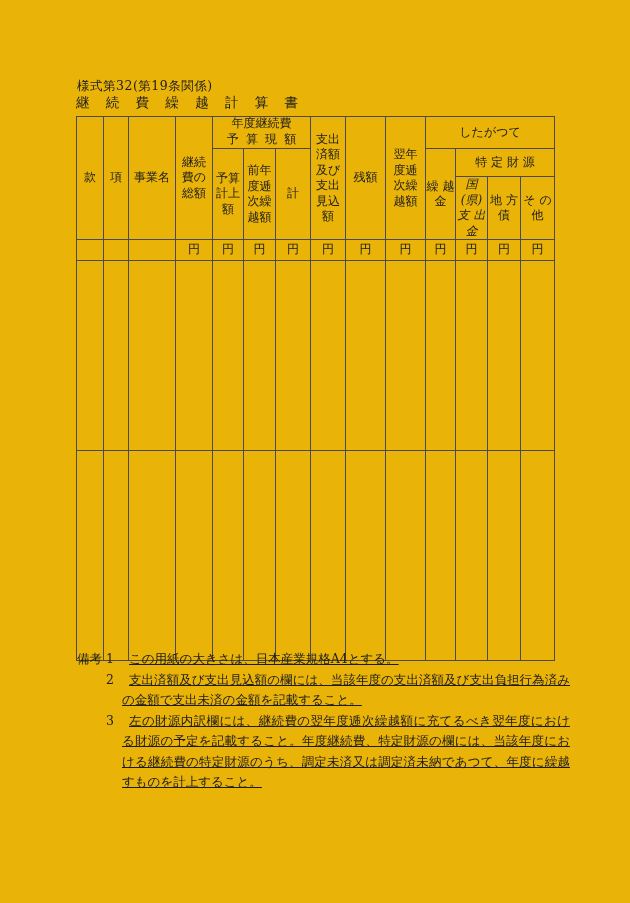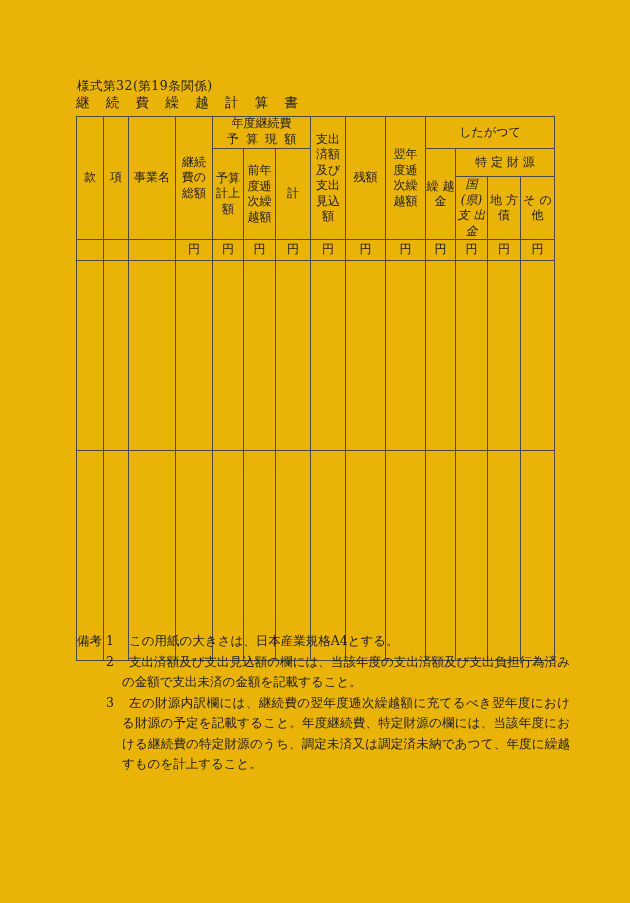--- a/index.html
+++ b/index.html
@@ -43,29 +43,29 @@
   tr.rb1 { height: 190px; }  
   tr.rb2 { height: 210px; }  
 
   td.al    { text-align: left; padding-left: 4px; }
   td.tight { line-height: 13px; font-size: 11.8px; font-family: Liberation Mono, monospace; }
   td.six   { line-height: 15px; }
   td.small { font-size: 10px; line-height: 12.5px; padding-left: 2px; font-style: italic; }
   td.unit  { text-align: right; padding-right: 3px; font-size: 11.5px; vertical-align: middle; }
 
   .notes {
-    position: absolute; left: 77px; top: 631px;
+    position: absolute; left: 77px; top: 649px;
     display: flex;
     font-size: 12.5px; line-height: 20.5px;
   }
   .notes-label { width: 29px; flex: none; }
   .notes-items { width: 466px; }
   .note-item { display: flex; }
   .note-num { width: 16px; flex: none; }
-  .note-text { width: 448px; text-indent: 7px; text-align: justify; }
+  .note-text { width: 448px; text-indent: 7px; text-align: justify; text-decoration: underline; }
 </style>
 </head>
 <body>
 
 <div class="page">
 
   <div class="form-label">様式第32(第19条関係)</div>
   <div class="doc-title">継 続 費 繰 越 計 算 書</div>
 
   <table class="main">

